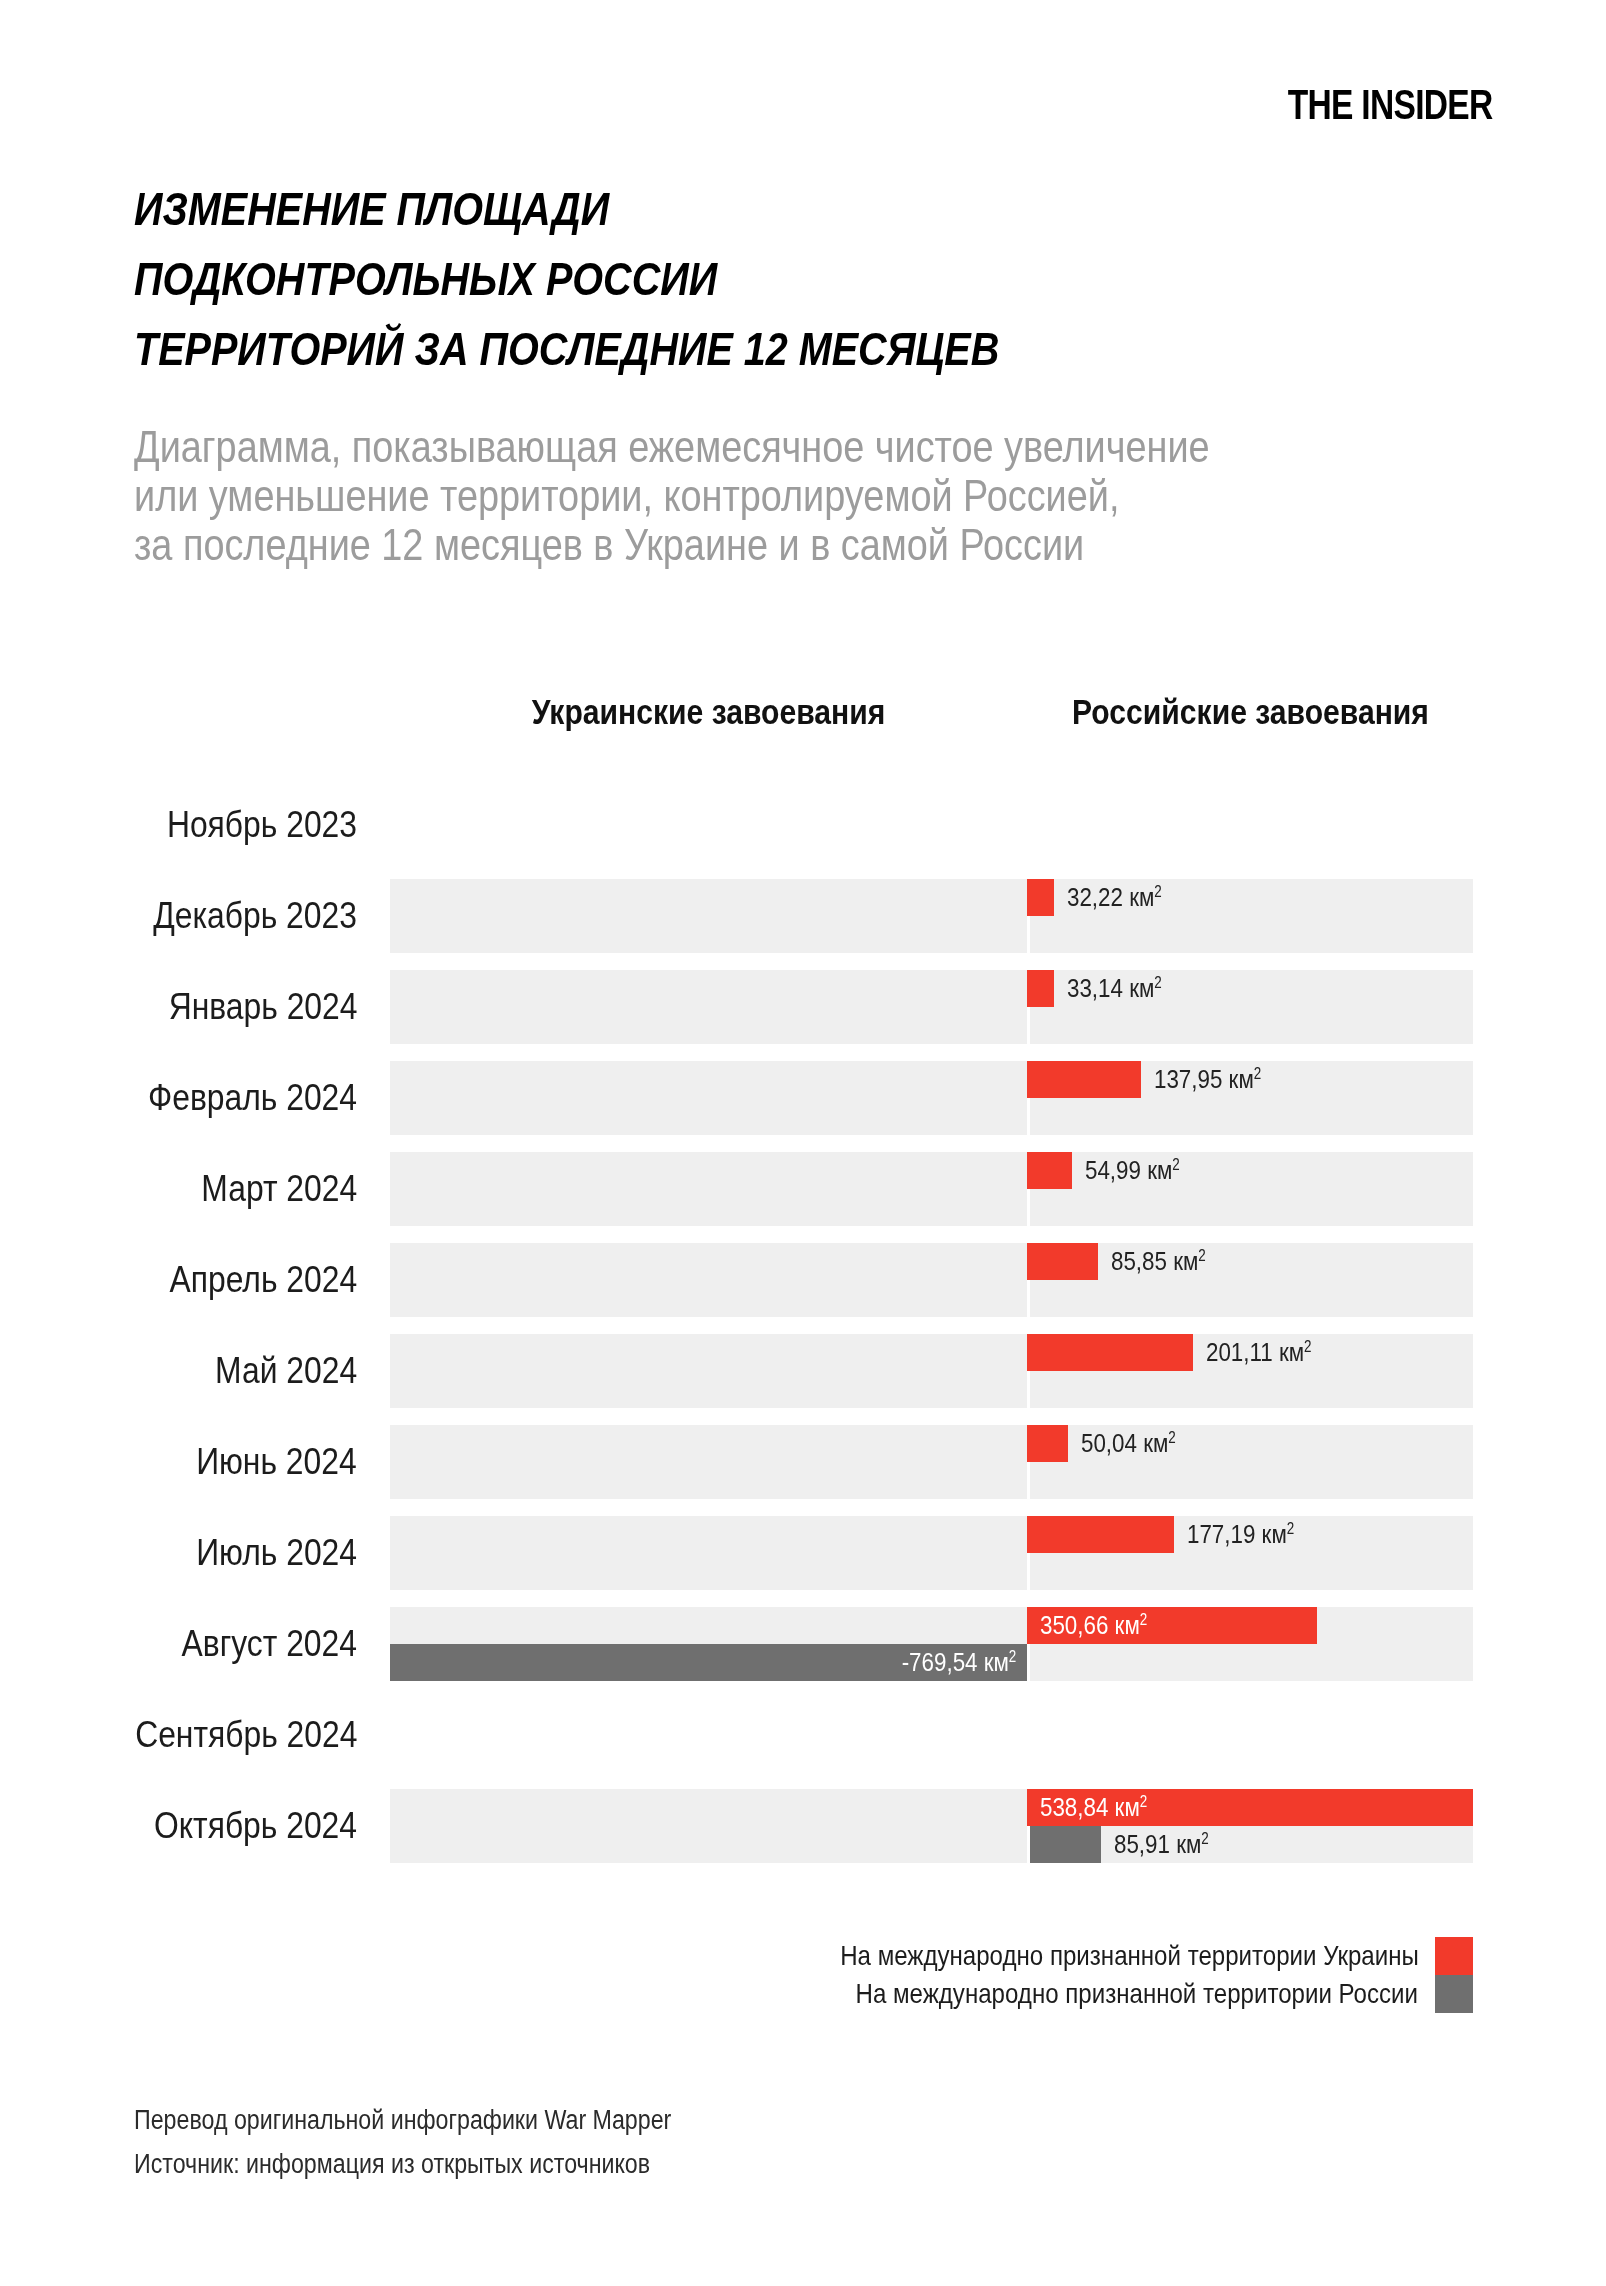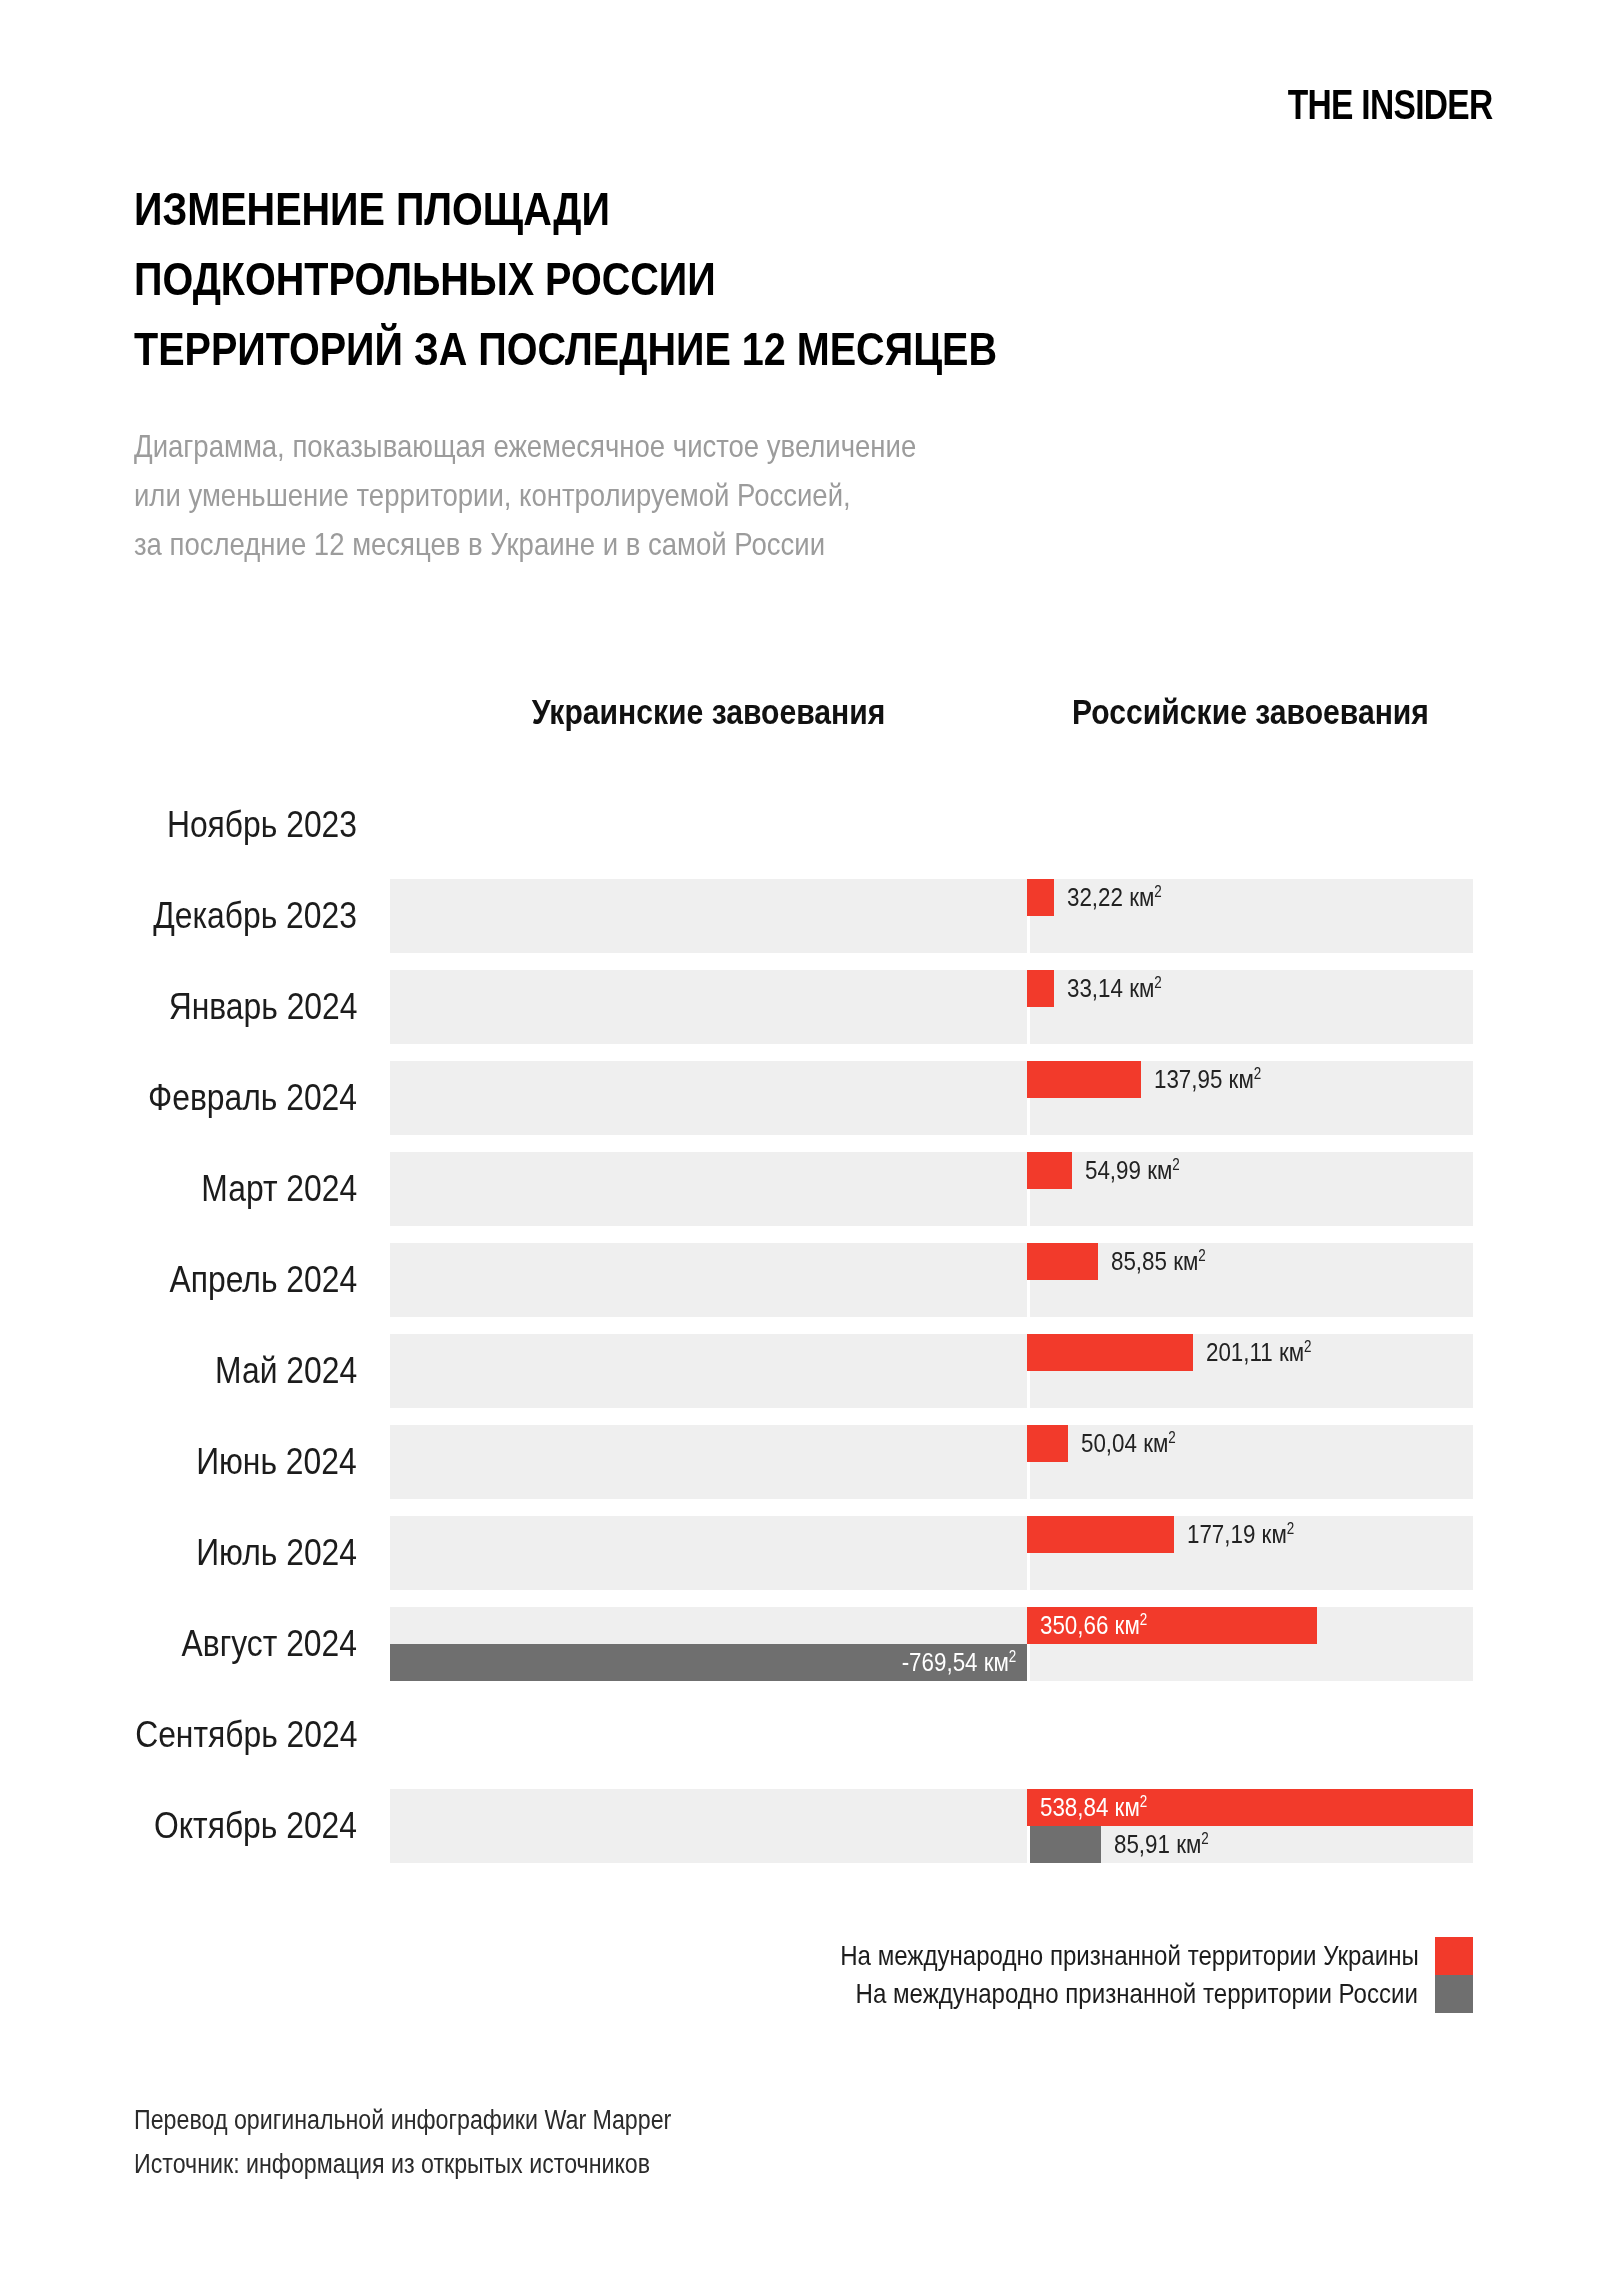--- a/index.html
+++ b/index.html
@@ -15,25 +15,25 @@
   .logo {
     position:absolute; top:80px; right:115px; text-align:right;
     font-size:43px; font-weight:900; letter-spacing:-0.9px; color:#000;
   }
   .logo .cx { transform:scaleX(0.78); }
 
   .title {
     position:absolute; left:134px; top:174px; margin:0;
     font-size:46px; line-height:70px; font-weight:700; color:#000; letter-spacing:0;
   }
-  .title .line { display:block; }
+  .title .line { display:block;font-style:italic; }
 
   .subtitle {
     position:absolute; left:134px; top:422px;
-    font-size:32px; line-height:49px; font-weight:400; color:#9c9c9c;
+    font-size:44px; line-height:49px; font-weight:400; color:#9c9c9c;
   }
   .subtitle .line { display:block; }
 
   .colhead {
     position:absolute; top:692px; height:39px; line-height:39px;
     font-size:35px; font-weight:700; color:#111; text-align:center;
   }
   .colhead.left  { left:390px;  width:637px; }
   .colhead.right { left:1027px; width:446px; }
 

